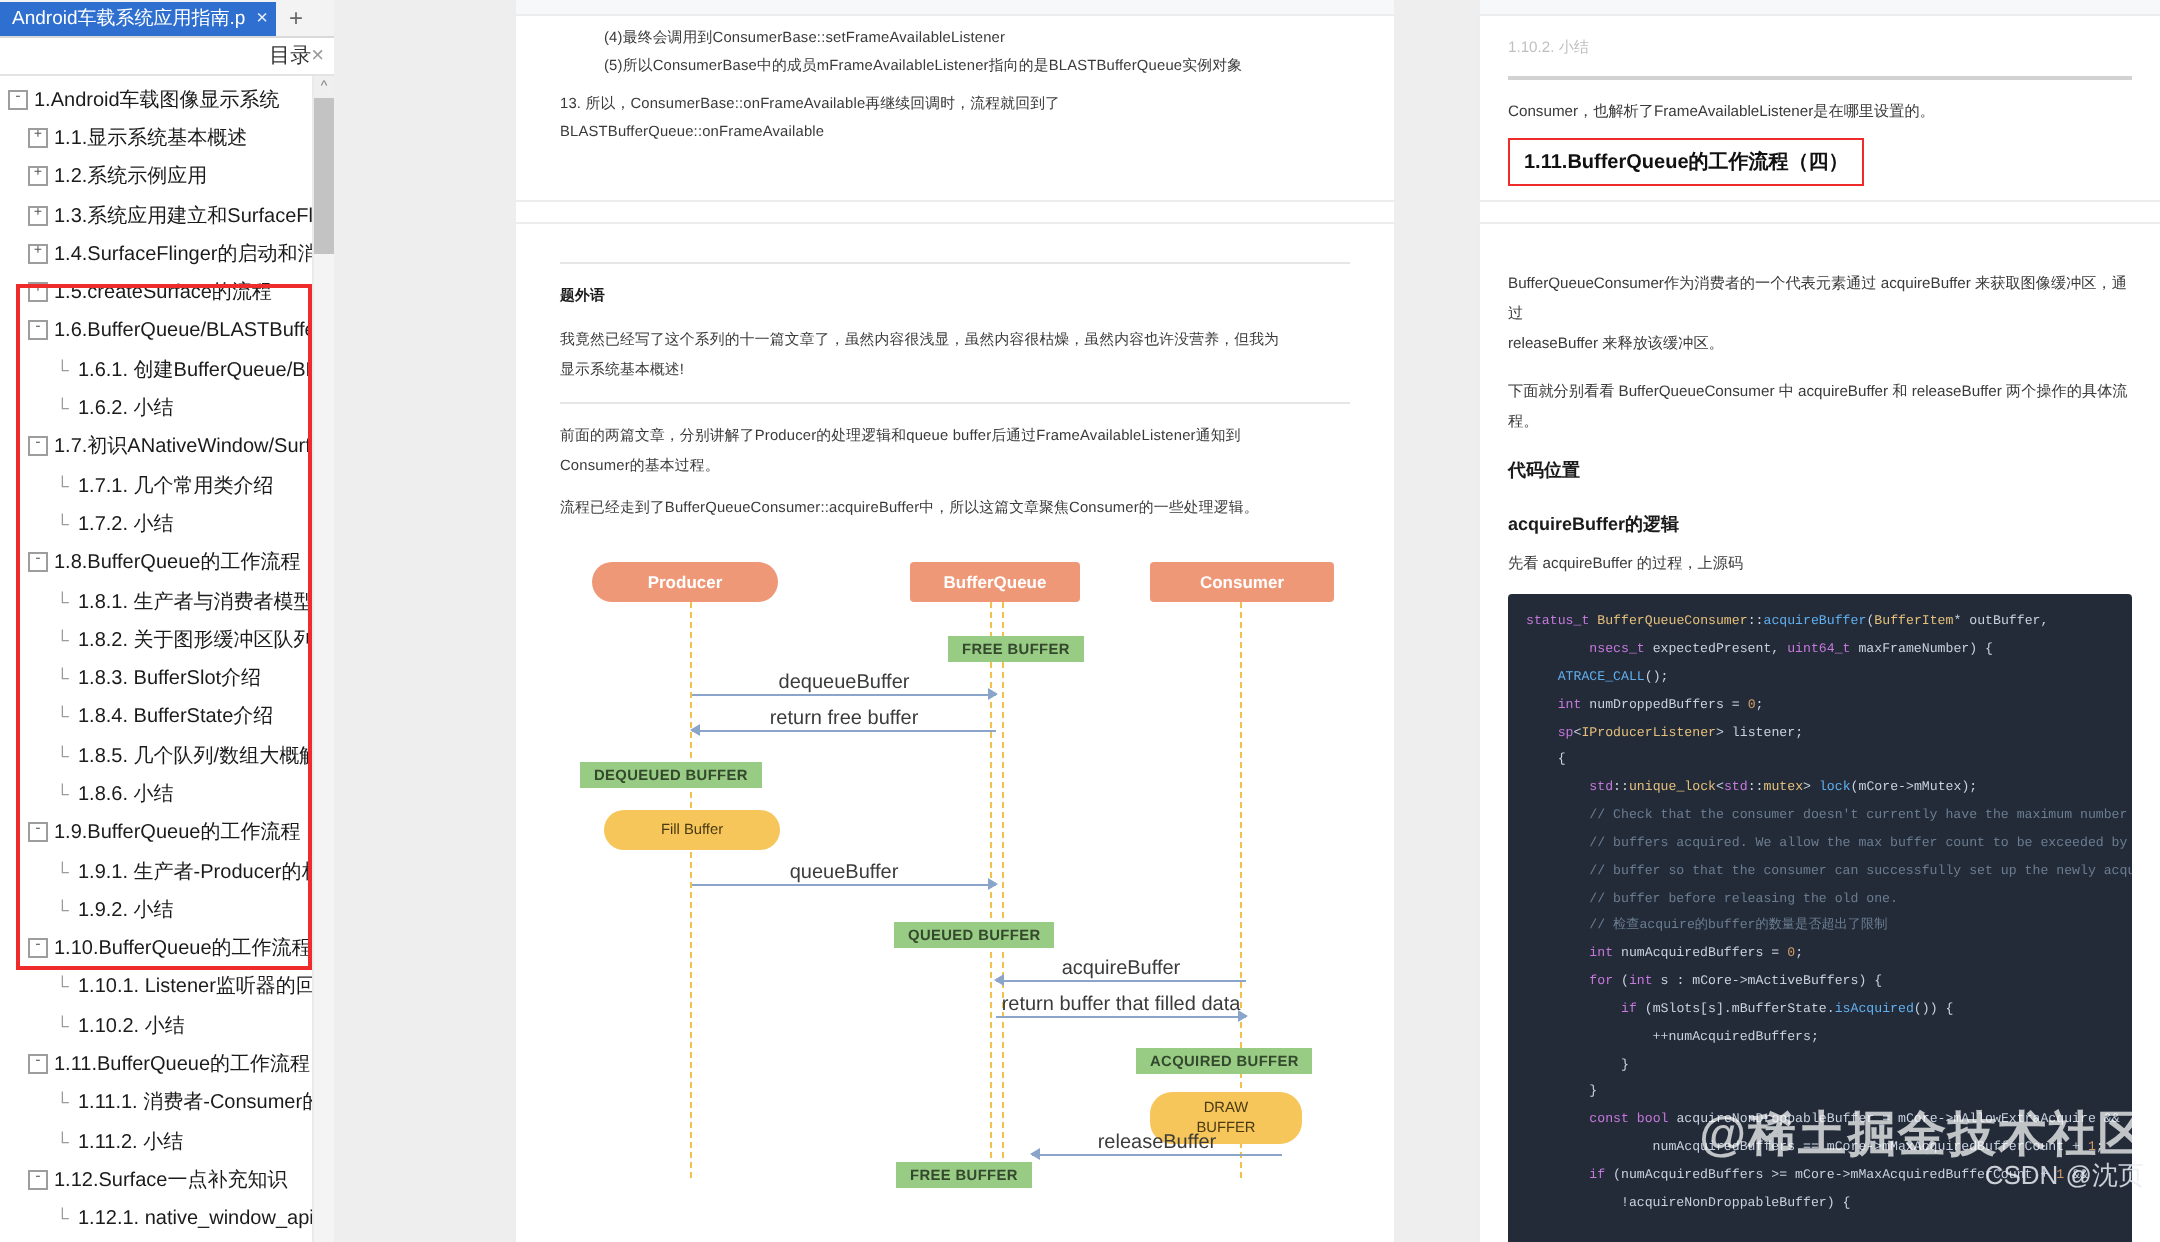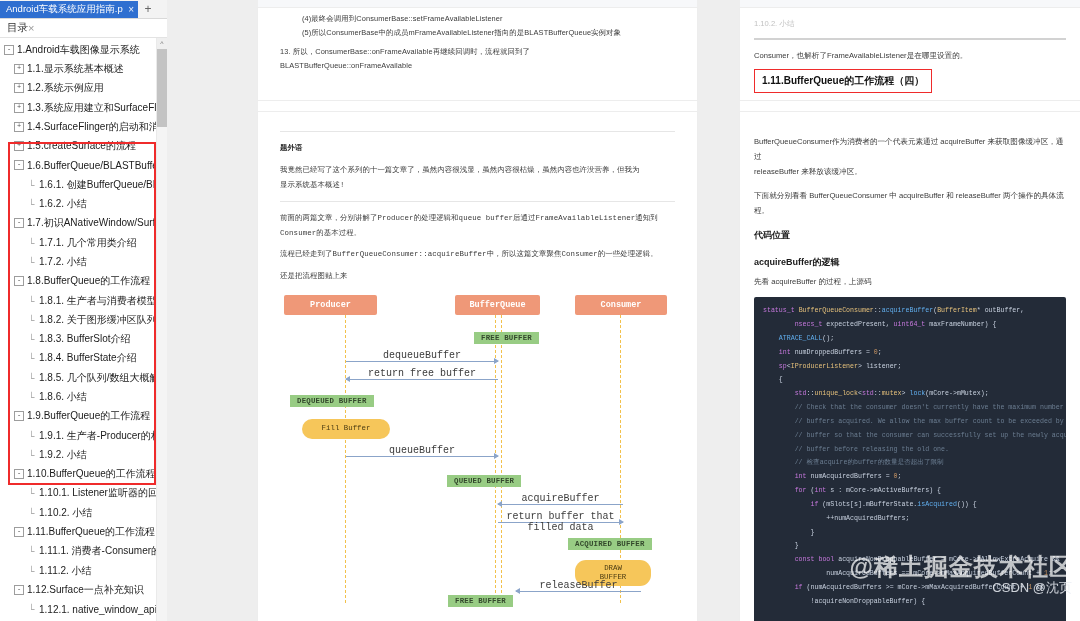--- a/index.html
+++ b/index.html
@@ -16,21 +16,21 @@
   .tabbar{height:18px;background:#f3f3f3;display:flex;align-items:flex-end;border-bottom:1px solid #d9d9d9;}
   .tab{
     height:17px;background:#2f6fd0;color:#ffffff;display:flex;align-items:center;
     padding:0 4px 0 6px;font-size:9.5px;max-width:128px;white-space:nowrap;overflow:hidden;
   }
   .tab .tab-title{overflow:hidden;text-overflow:clip;}
   .tab .tab-close{margin-left:5px;font-size:10px;line-height:1;color:#e6eefc;}
   .tab-new{width:20px;text-align:center;color:#666;font-size:12px;line-height:17px;}
 
   .toc-head{
-    height:18px;display:flex;align-items:center;justify-content:flex-start;
+    height:18px;display:flex;align-items:center;justify-content:flex-end;
     padding:0 5px 0 7px;border-bottom:1px solid #e3e3e3;background:#ffffff;
   }
   .toc-head .t{font-size:10.5px;color:#333;}
   .toc-head .x{font-size:11px;color:#9a9a9a;}
 
   .toc-wrap{position:relative;height:585px;overflow:hidden;background:#fff;}
   .toc-scroll{position:absolute;right:0;top:0;width:10px;height:585px;background:#f4f4f4;border-left:1px solid #eaeaea;}
   .toc-scroll .arrow-up{position:absolute;top:0;left:0;width:10px;height:11px;background:#efefef;color:#777;font-size:7px;text-align:center;line-height:11px;}
   .toc-scroll .thumb{position:absolute;top:11px;left:0;width:10px;height:78px;background:#c3c3c3;}
   .toc-list{position:absolute;left:0;top:0;width:157px;height:585px;padding-top:2px;box-sizing:border-box;}
@@ -53,21 +53,21 @@
   
   .gutter{position:absolute;top:0;height:621px;background:#eeeeee;}
   .gutter.g1{left:167px;width:91px;}
   .gutter.g2{left:697px;width:43px;}
   .topstrip{position:absolute;left:167px;top:0;width:913px;height:8px;background:#f7f8fa;}
 
   
   .midcol{position:absolute;left:258px;top:0;width:439px;height:621px;}
   .page{background:#ffffff;box-shadow:0 0 0 1px #ededed;}
   .page.p1{position:absolute;left:0;top:8px;width:439px;height:92px;box-sizing:border-box;padding:4px 22px 0 22px;}
-  .page.p2{position:absolute;left:0;top:112px;width:439px;height:509px;box-sizing:border-box;padding:10px 22px 0 22px;font-family:Liberation Mono, monospace;}
+  .page.p2{position:absolute;left:0;top:112px;width:439px;height:509px;box-sizing:border-box;padding:10px 22px 0 22px;}
   .mtxt{font-size:7.4px;color:#3a3a3a;line-height:1.95;letter-spacing:.1px;}
   .mtxt.ind{padding-left:22px;}
   .mtxt.b{font-weight:bold;color:#1c1c1c;}
   .hr{height:1px;background:#e6e6e6;margin:9px 0 9px 0;}
 
   
   .diagram{position:relative;width:395px;height:310px;margin:12px auto 0 auto;}
   .actor{
     position:absolute;height:20px;border-radius:2px;background:#ef9878;color:#ffffff;
     font-size:8.5px;font-weight:bold;display:flex;align-items:center;justify-content:center;
@@ -298,29 +298,28 @@
       <div class="mtxt b">题外语</div>
       <div style="height:8px"></div>
       <div class="mtxt">我竟然已经写了这个系列的十一篇文章了，虽然内容很浅显，虽然内容很枯燥，虽然内容也许没营养，但我为</div>
       <div class="mtxt">显示系统基本概述!</div>
       <div class="hr"></div>
       <div class="mtxt">前面的两篇文章，分别讲解了Producer的处理逻辑和queue buffer后通过FrameAvailableListener通知到</div>
       <div class="mtxt">Consumer的基本过程。</div>
       <div style="height:7px"></div>
       <div class="mtxt">流程已经走到了BufferQueueConsumer::acquireBuffer中，所以这篇文章聚焦Consumer的一些处理逻辑。</div>
       <div style="height:7px"></div>
-      <div class="mtxt">还是把流程图贴上来</div>
 
       <div class="diagram">
 
         <div class="lifeline" style="left:65px;top:20px;height:288px;"></div>
         <div class="lifeline dbl" style="left:215px;top:20px;height:288px;"></div>
         <div class="lifeline" style="left:340px;top:20px;height:288px;"></div>
 
-        <div class="actor" style="left:4px;top:0;width:93px;">Producer</div>
+        <div class="actor" style="left:16px;top:0;width:93px;border-radius:10px;">Producer</div>
         <div class="actor" style="left:175px;top:0;width:85px;">BufferQueue</div>
         <div class="actor" style="left:295px;top:0;width:92px;">Consumer</div>
 
         <div class="state" style="left:194px;top:37px;">FREE BUFFER</div>
 
         <div class="msg" style="left:66px;top:66px;width:152px;">
           <span class="cap">dequeueBuffer</span>
           <span class="ah r"></span>
         </div>
 

